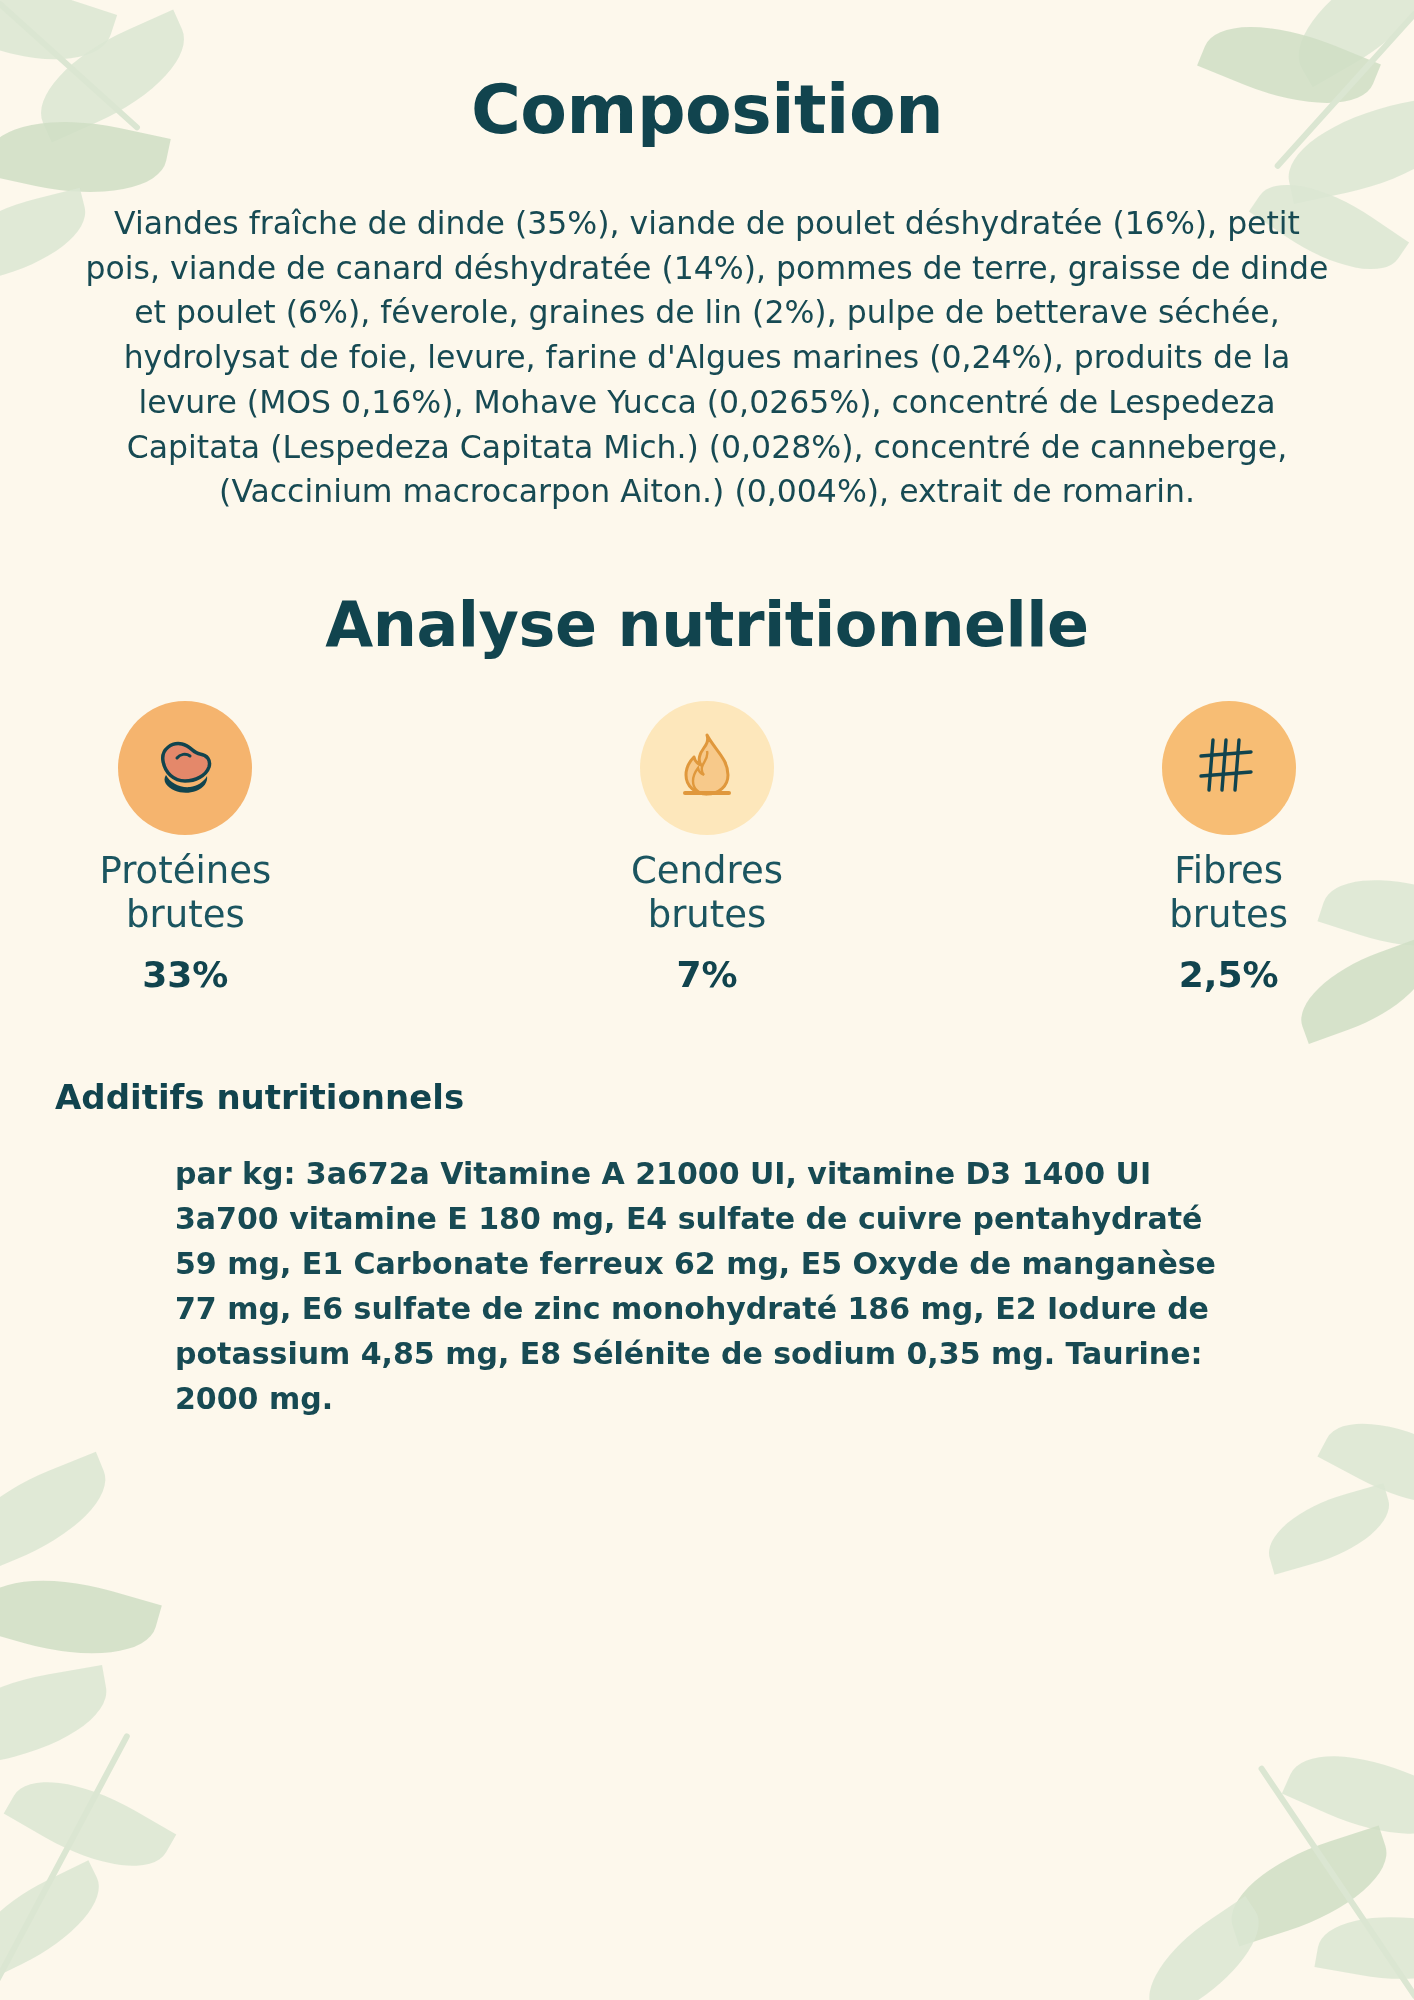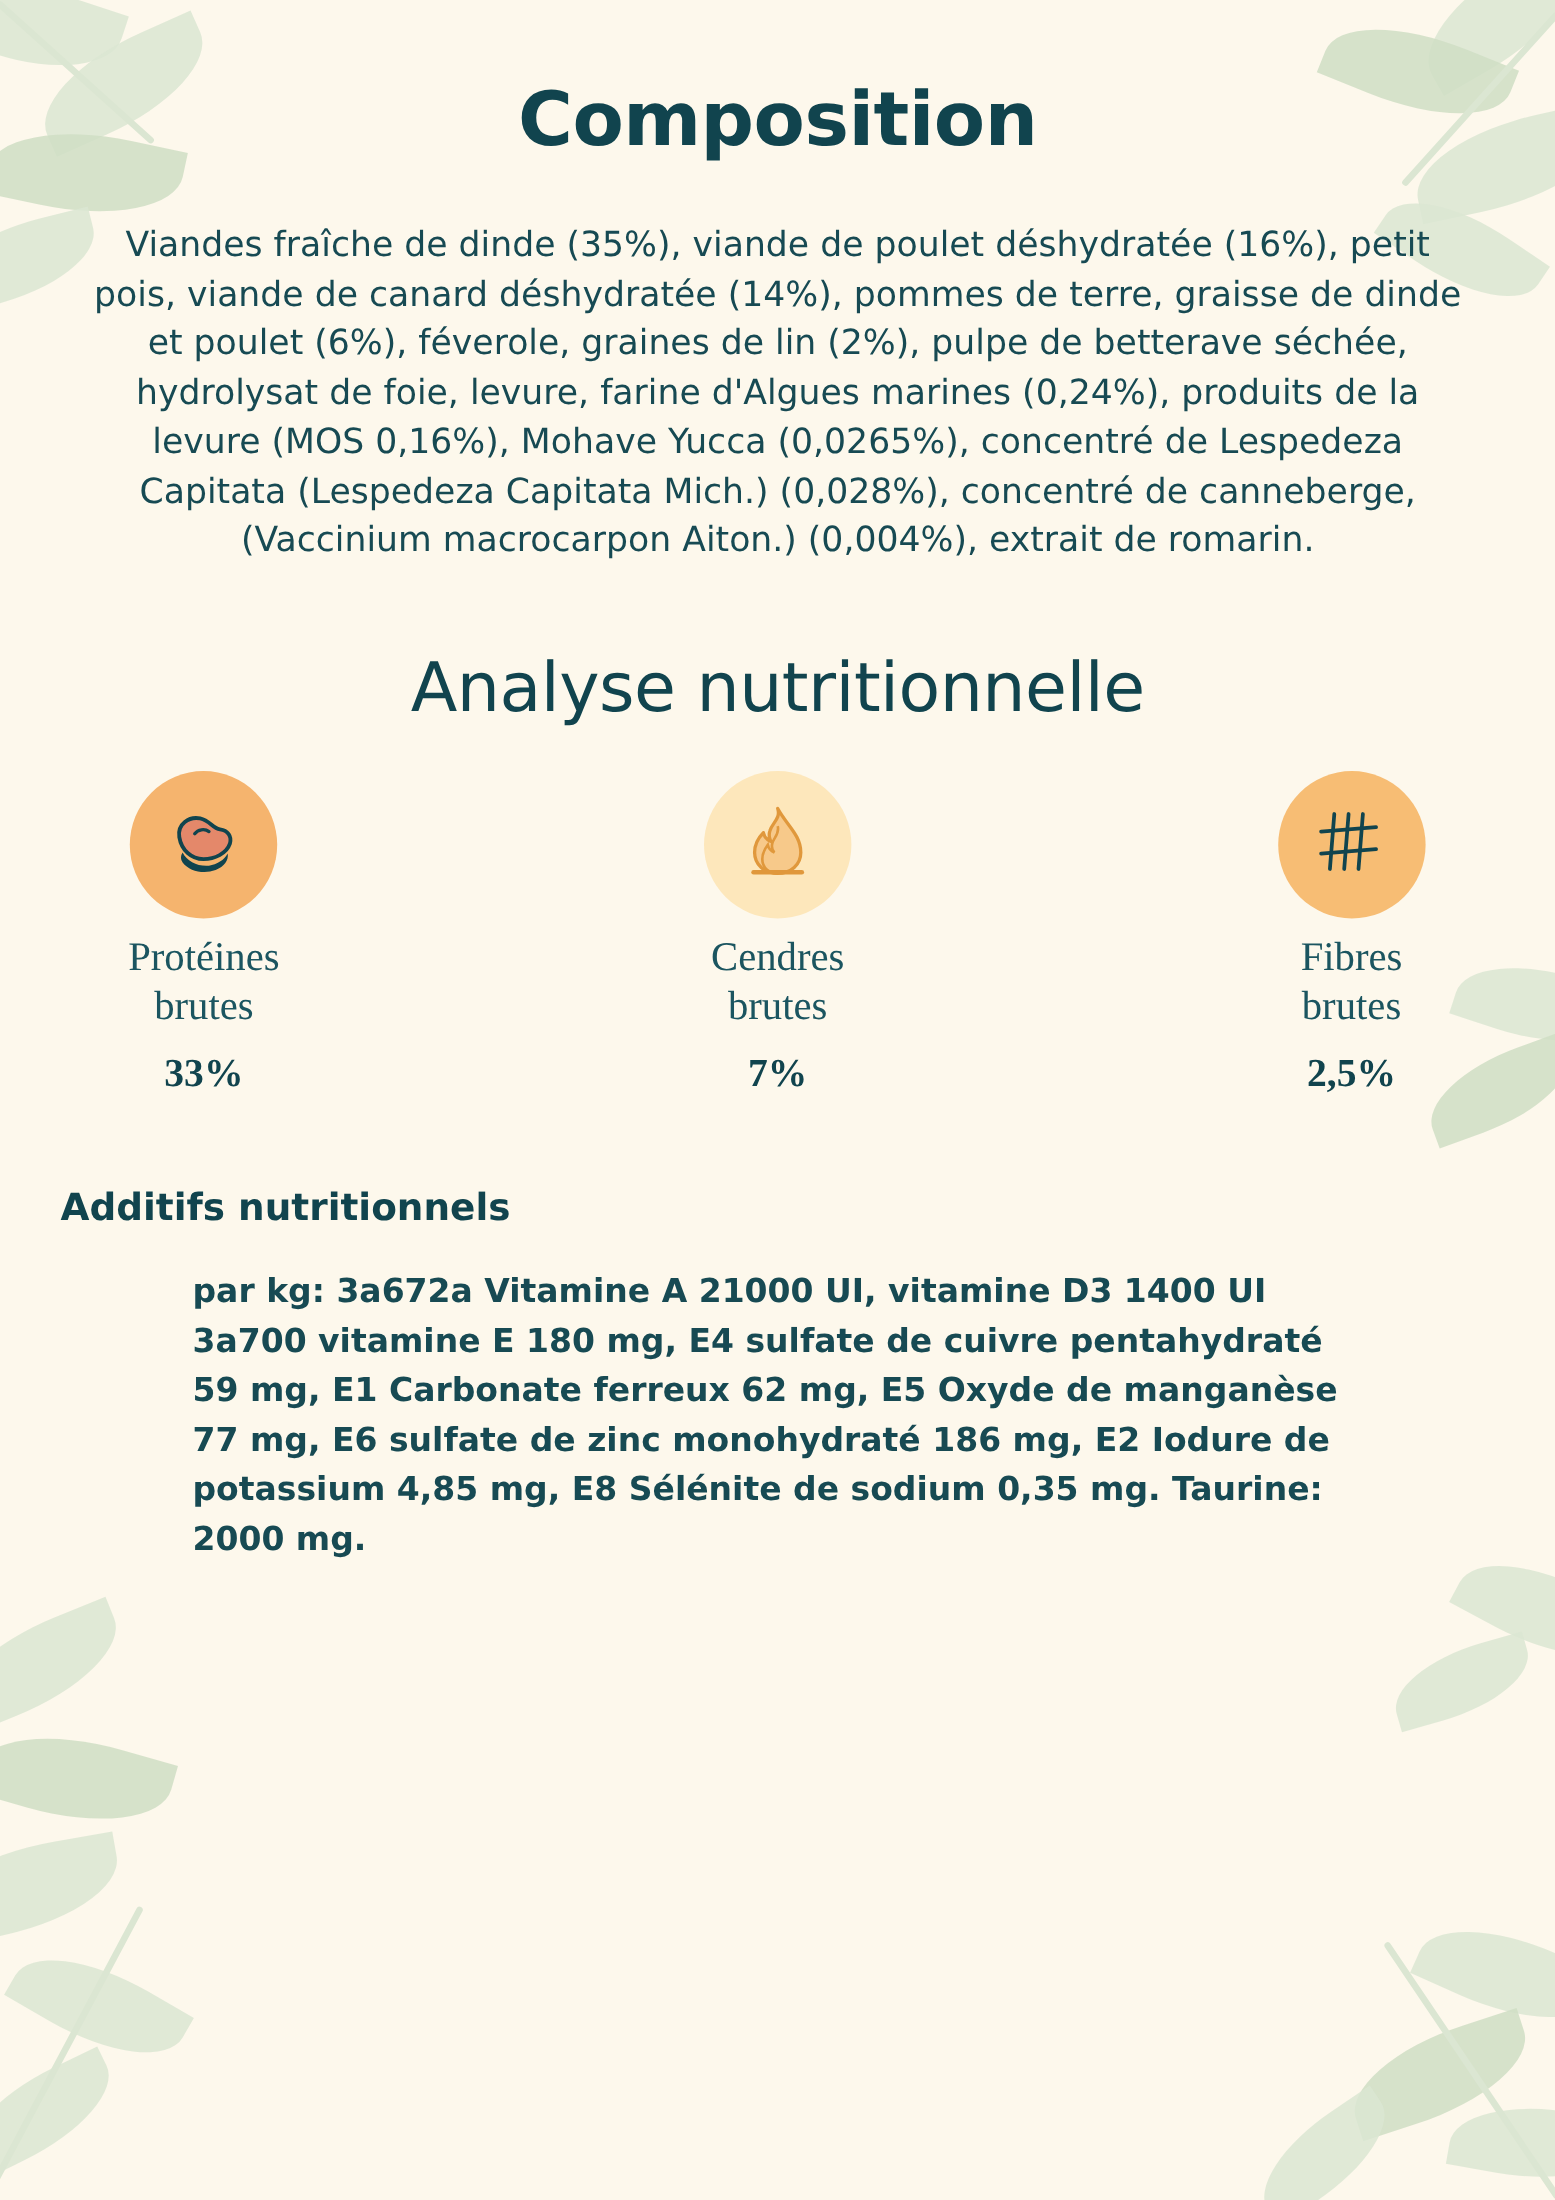--- a/index.html
+++ b/index.html
@@ -59,35 +59,34 @@
     font-size: 31.5px;
     line-height: 1.42;
     text-align: center;
     color: #174a53;
     margin: 52px 20px 0 20px;
     font-weight: 400;
   }
 
   h2.title2 {
     font-size: 62px;
-    font-weight: normal;
+    font-weight: bold;
     text-align: center;
     margin: 74px 0 0 0;
     color: #11444e;
     letter-spacing: -0.5px;
   }
 
   
   .nutri-row {
     display: flex;
     justify-content: space-between;
     align-items: center;
     margin: 40px 0 0 0;
     padding: 0 8px;
-    font-family: Liberation Serif, serif;
   }
   .nutri-item {
     width: 19%;
     display: flex;
     flex-direction: column;
     align-items: center;
   }
   .bubble {
     width: 134px;
     height: 134px;

